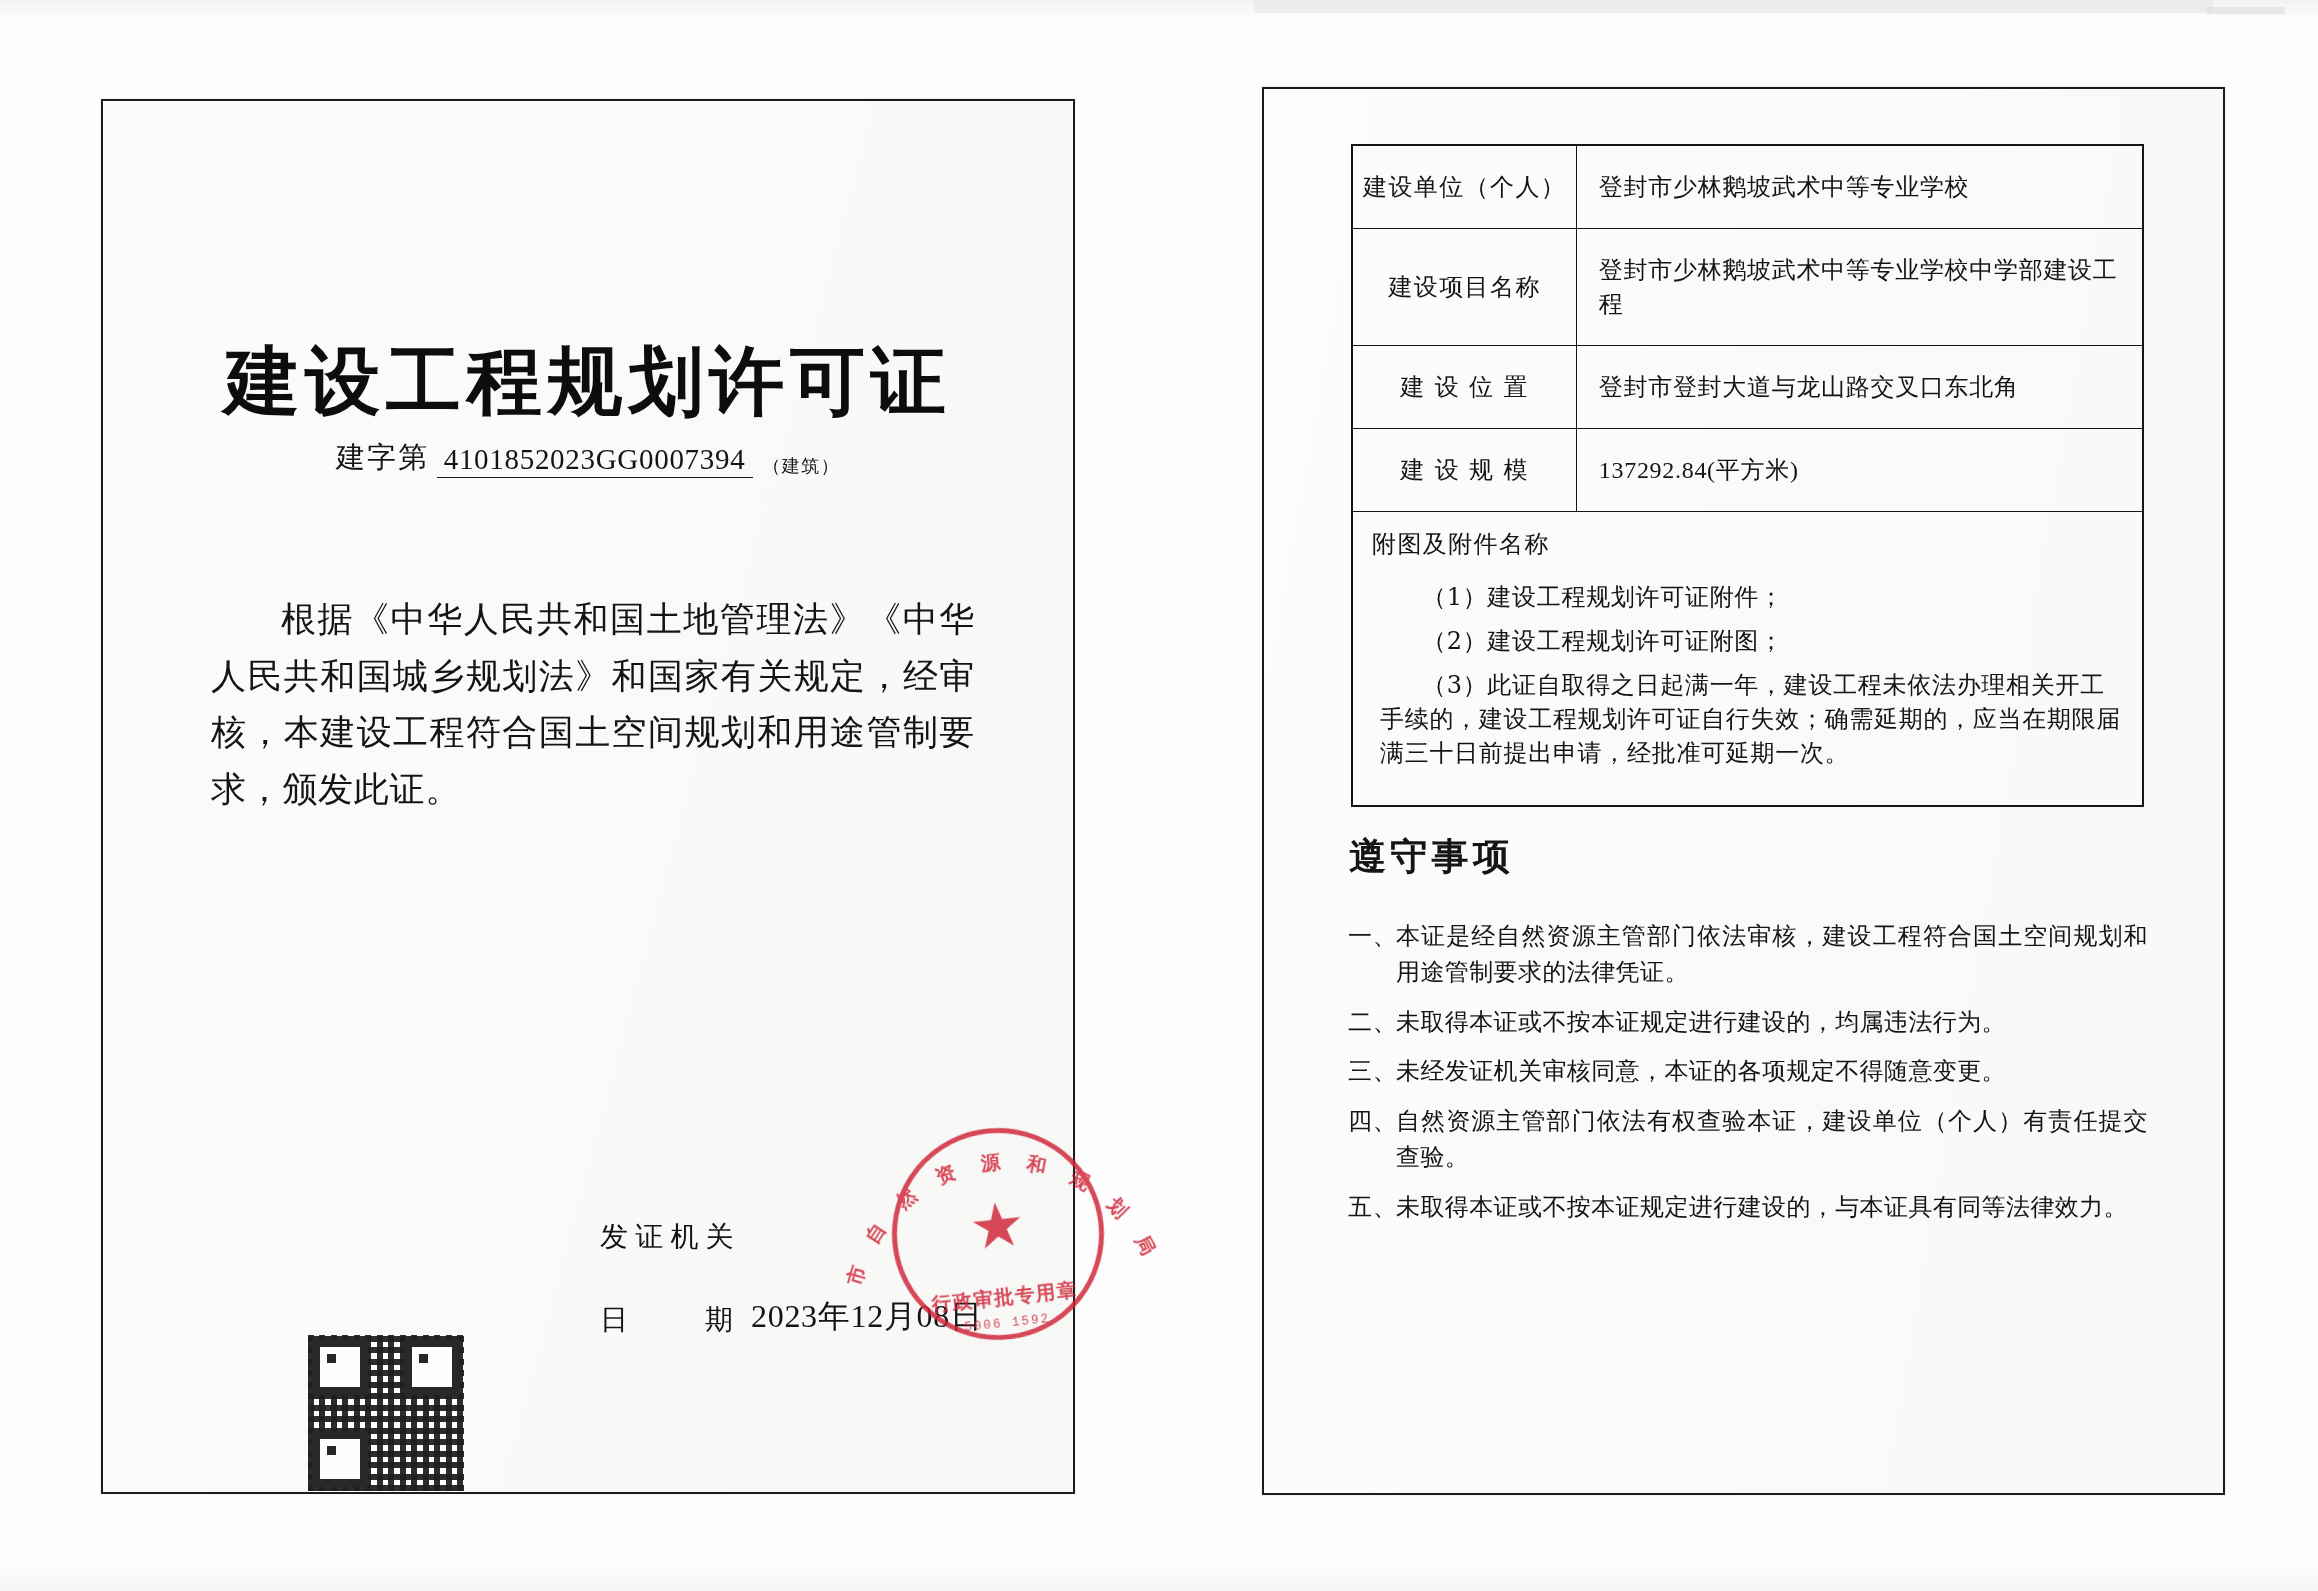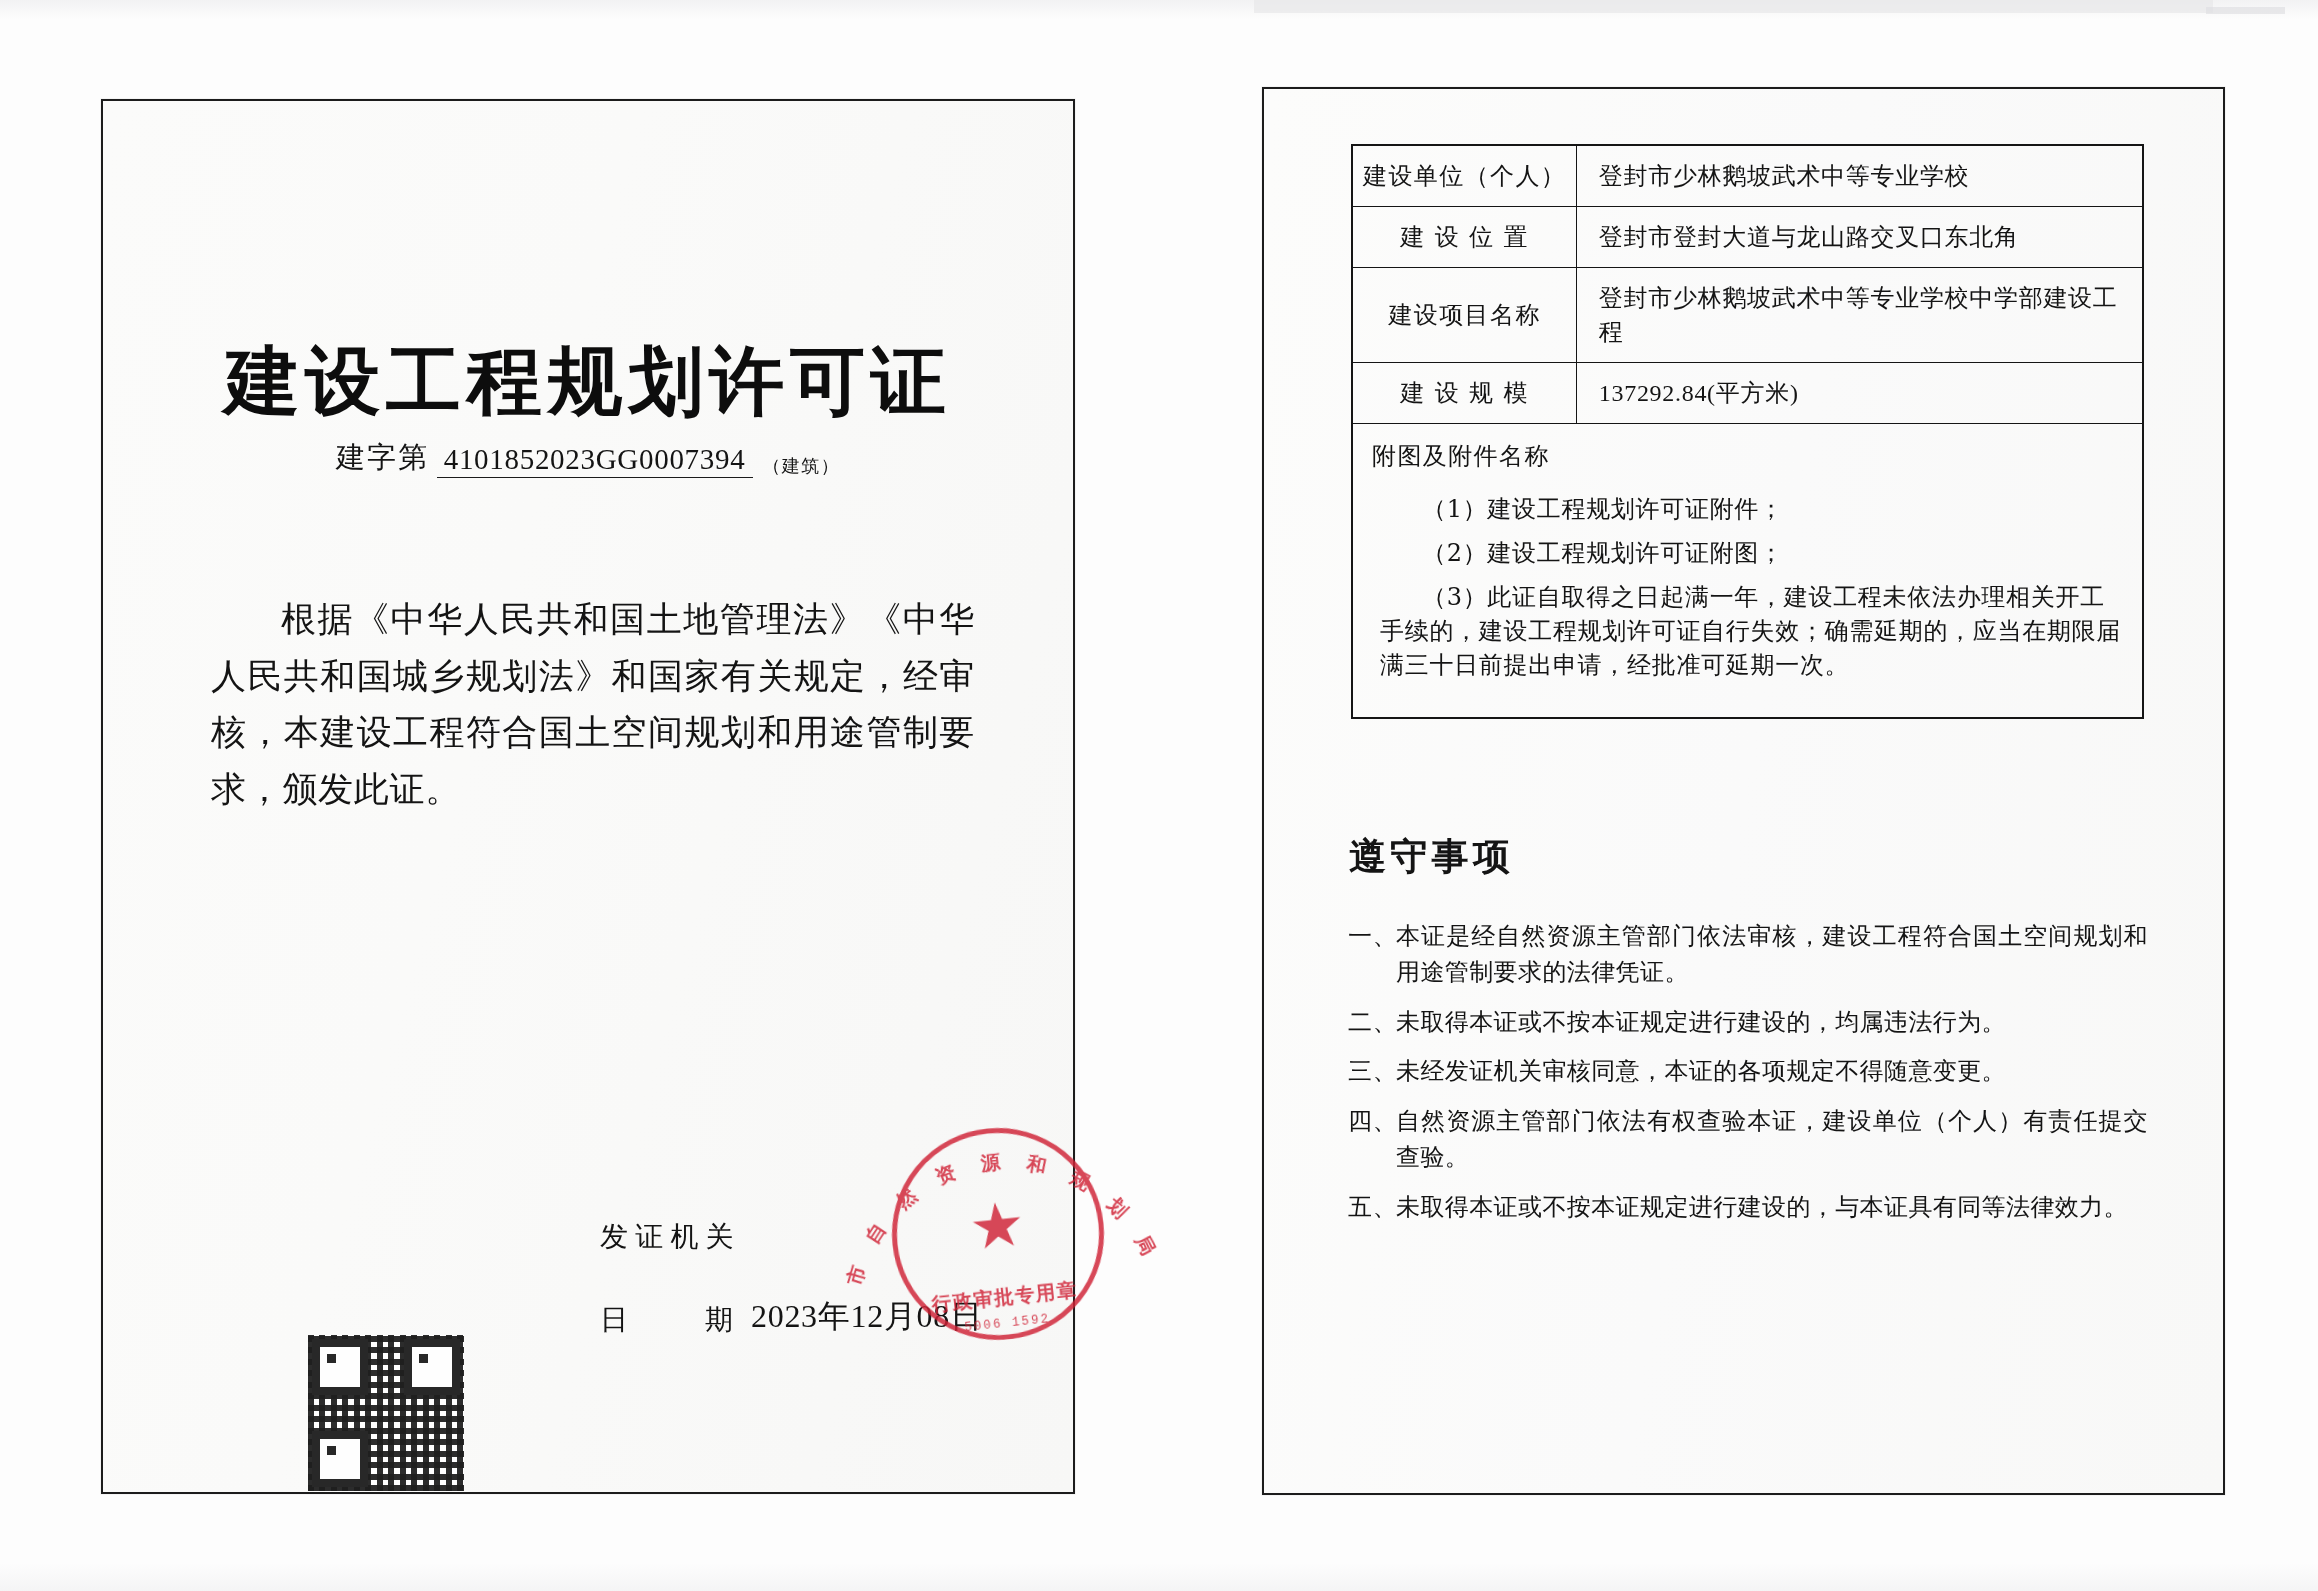--- a/index.html
+++ b/index.html
@@ -255,21 +255,21 @@
     position: absolute;
     left: 87px;
     top: 55px;
     width: 793px;
     border: 2.2px solid #151515;
     border-collapse: collapse;
     background: transparent;
   }
   .info-table td {
     border: 1.4px solid #151515;
-    padding: 13px 10px;
+    padding: 24px 10px;
     vertical-align: middle;
     font-size: 24px;
     line-height: 1.42;
     font-family: "DejaVu Serif", "Liberation Serif", serif;
   }
   .info-table td.key {
     width: 202px;
     text-align: center;
     letter-spacing: 1.4px;
     white-space: nowrap;
@@ -385,26 +385,26 @@
 
   <div class="page page-right">
 
     <table class="info-table">
       <tbody>
         <tr>
           <td class="key">建设单位（个人）</td>
           <td class="val">登封市少林鹅坡武术中等专业学校</td>
         </tr>
         <tr>
+          <td class="key">建设项目名称</td>
+          <td class="val">登封市少林鹅坡武术中等专业学校中学部建设工程</td>
+        </tr>
+        <tr>
           <td class="key">建 设 位 置</td>
           <td class="val">登封市登封大道与龙山路交叉口东北角</td>
-        </tr>
-        <tr>
-          <td class="key">建设项目名称</td>
-          <td class="val">登封市少林鹅坡武术中等专业学校中学部建设工程</td>
         </tr>
         <tr>
           <td class="key">建 设 规 模</td>
           <td class="val mono">137292.84(平方米)</td>
         </tr>
         <tr>
           <td class="attach-cell" colspan="2">
             <div class="attach-title">附图及附件名称</div>
             <div class="attach-item">（1）建设工程规划许可证附件；</div>
             <div class="attach-item">（2）建设工程规划许可证附图；</div>

